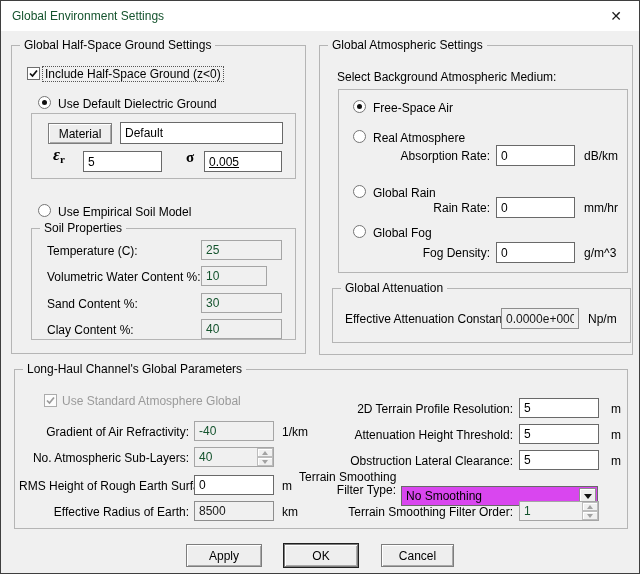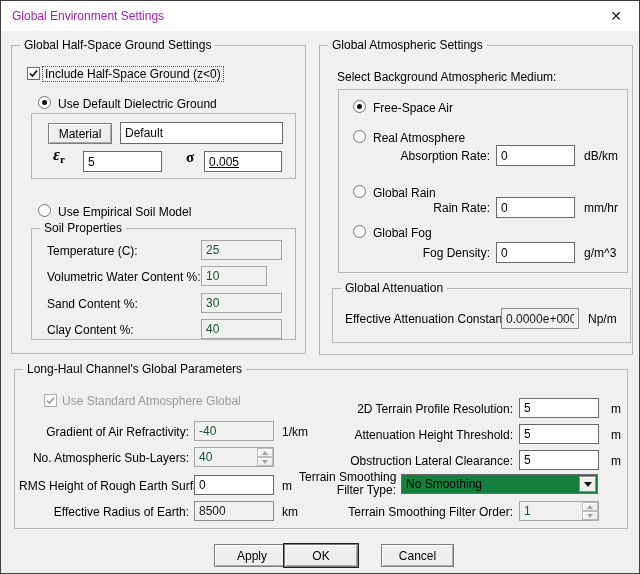--- a/index.html
+++ b/index.html
@@ -2,21 +2,21 @@
 <html><head>
 <meta charset="utf-8">
 <style>
   html,body{margin:0;padding:0;}
   body{font-family:"Liberation Sans", sans-serif; font-size:12px; color:#000; background:#888;}
   #window{
     position:relative; width:640px; height:574px; background:#f0f0f0;
     border:1px solid #3f3f3f; box-sizing:border-box; overflow:hidden;
   }
   #titlebar{position:absolute; left:0; top:0; width:100%; height:30px; background:#ffffff;}
-  #titletext{position:absolute; left:11px; top:8px; font-size:12px; color:#a21caf;}
+  #titletext{position:absolute; left:11px; top:8px; font-size:12px; color:#14532d;}
   #closebtn{position:absolute; right:2px; top:1px; width:42px; height:28px; text-align:center; line-height:28px; font-size:14px; color:#1a1a1a; cursor:default;}
   .groupbox{position:absolute; border:1px solid #b5b5b5; box-sizing:border-box; background:transparent;}
   .grouplabel{position:absolute; top:-8px; left:8px; background:#f0f0f0; padding:0 4px; line-height:14px; white-space:nowrap;}
   .panel{position:absolute; border:1px solid #b5b5b5; box-sizing:border-box;}
   .lbl{position:absolute; line-height:14px; white-space:nowrap;}
   .lbl.r{text-align:right;}
   .gray{color:#9a9a9a;}
   .edit{
     position:absolute; box-sizing:border-box; background:#fff; border:1px solid #696969;
     font-family:"Liberation Sans", sans-serif; font-size:12px; color:#000;
@@ -31,21 +31,21 @@
     text-align:center; cursor:default;
   }
   .btn3d.default{box-shadow:inset 1px 1px 0 #ffffff, inset -1px -1px 0 #a9a9a9, 0 0 0 1px #1f1f1f;}
   .cb{position:absolute; width:13px; height:13px; box-sizing:border-box; background:#fff; border:1px solid #6d6d6d;}
   .cb svg{position:absolute; left:1px; top:1px;}
   .cb.dis{border-color:#ababab; background:#fcfcfc;}
   .radio{position:absolute; width:13px; height:13px; box-sizing:border-box; background:#fff; border:1px solid #757575; border-radius:50%;}
   .radio.checked::after{content:''; position:absolute; left:3px; top:3px; width:5px; height:5px; border-radius:50%; background:#111;}
   .focusrect{outline:1px dotted #555; padding:0 2px;}
   .unit{position:absolute; line-height:14px; white-space:nowrap;}
-  .combo{position:absolute; box-sizing:border-box; background:#15803d; border:1px solid #696969;}
+  .combo{position:absolute; box-sizing:border-box; background:#d946ef; border:1px solid #696969;margin-top:12px;}
   .combo-text{position:absolute; left:4px; top:2px; line-height:14px;}
   .combo-btn{position:absolute; right:1px; top:1px; bottom:1px; width:17px; background:#eeeeee; border:1px solid #8d8d8d;
     box-shadow:inset 1px 1px 0 #fff; box-sizing:border-box;}
   .arr-dn{position:absolute; left:50%; top:50%; margin:-2px 0 0 -4px; width:0; height:0;
     border-left:4px solid transparent; border-right:4px solid transparent; border-top:5px solid #111;}
   .spin{position:absolute; right:1px; top:1px; bottom:1px; width:16px; display:flex; flex-direction:column; box-sizing:border-box;}
   .spin-half{position:relative; flex:1; background:#f0f0f0; border:1px solid #bcbcbc; box-shadow:inset 1px 1px 0 #fff; box-sizing:border-box;}
   .sarr-up{position:absolute; left:50%; top:50%; margin:-2px 0 0 -3px; width:0; height:0;
     border-left:3px solid transparent; border-right:3px solid transparent; border-bottom:4px solid #a2a2a2;}
   .sarr-dn{position:absolute; left:50%; top:50%; margin:-2px 0 0 -3px; width:0; height:0;
@@ -196,17 +196,17 @@
   <input class="edit dis" style="left: 518px; top: 500px; width: 80px; height: 20px;" value="1">
   <div class="spin" style="left:581px; top:501px; height:18px;">
     <div class="spin-half">
         <span class="sarr-up"></span>
       </div>
     <div class="spin-half">
         <span class="sarr-dn"></span>
       </div>
   </div>
 
-  <button class="btn3d" style="left:185px; top:543px; width:76px; height:23px;margin-left:28px;">Apply</button>
+  <button class="btn3d" style="left:185px; top:543px; width:76px; height:23px;">Apply</button>
   <button class="btn3d default" style="left:283px; top:543px; width:74px; height:23px;">OK</button>
   <button class="btn3d" style="left:380px; top:543px; width:73px; height:23px;">Cancel</button>
 
 </div>
 
 </body></html>

